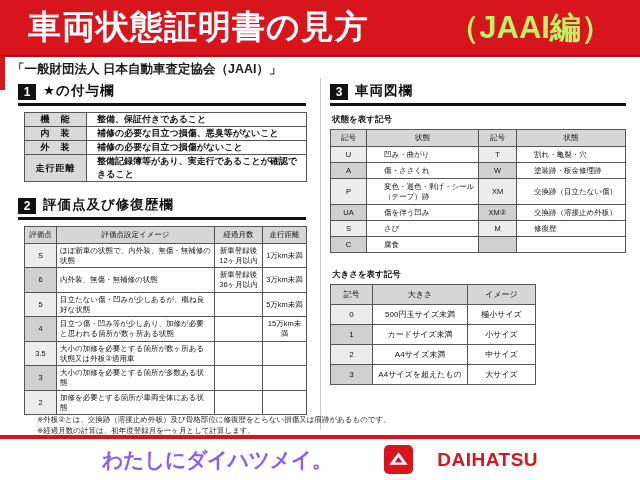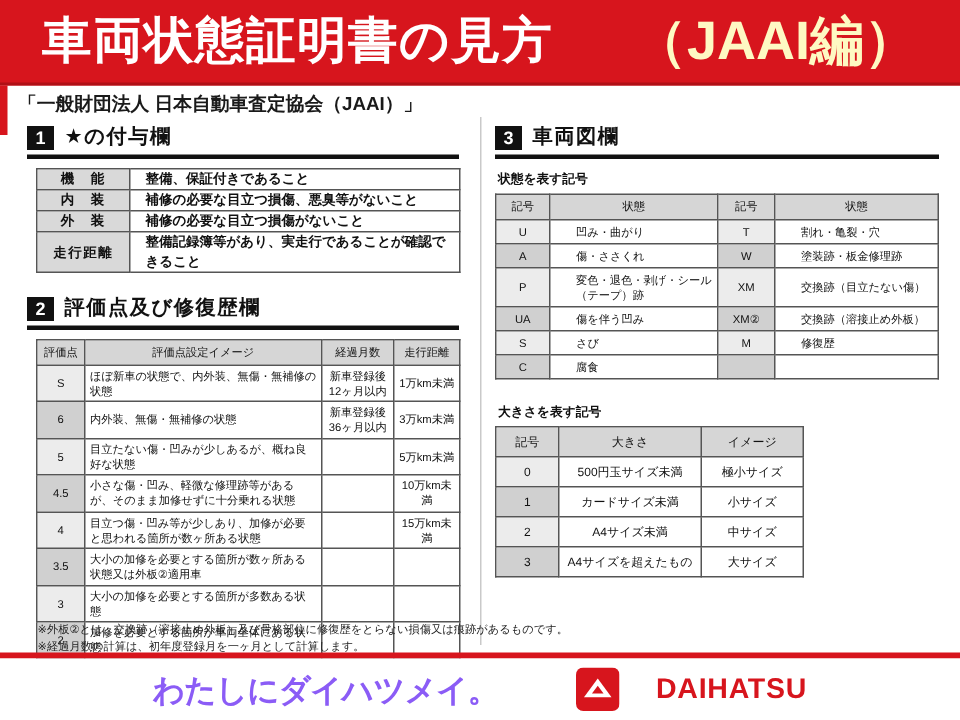--- a/index.html
+++ b/index.html
@@ -4,21 +4,21 @@
 <style>
   html,body{margin:0;padding:0;background:#fff;}
   .page{position:relative;width:640px;height:480px;background:#fff;overflow:hidden;
         font-family:"Liberation Sans","DejaVu Sans",sans-serif;color:#111;}
 
   
   .banner{position:absolute;left:0;top:0;width:640px;height:57px;background:#d7151d;
           border-bottom:2px solid #b01016;box-sizing:border-box;
           display:flex;align-items:center;justify-content:space-between;padding:16px 28px;}
   .banner .main-title{color:#fff;font-size:33px;font-weight:bold;letter-spacing:1px;white-space:nowrap;}
-  .banner .edition{color:#fef9c3;font-size:36px;font-weight:bold;white-space:nowrap;}
+  .banner .edition{color:#bef264;font-size:31px;font-weight:bold;white-space:nowrap;}
   .left-tab{position:absolute;left:0;top:57px;width:5px;height:33px;background:#d7151d;}
 
   .subtitle{position:absolute;left:12px;top:61px;font-size:12.5px;font-weight:bold;color:#1a1a1a;}
 
   
   .sec-head{display:flex;align-items:flex-end;border-bottom:3px solid #111;padding-bottom:3px;}
   .sec-num{background:#111;color:#fff;font-weight:bold;font-size:12px;
            width:18px;height:16px;display:flex;align-items:center;justify-content:center;flex:0 0 auto;}
   .sec-title{font-size:13.5px;font-weight:bold;margin-left:7px;letter-spacing:1px;white-space:nowrap;}
 
@@ -57,21 +57,21 @@
   .t3 tbody tr:nth-child(odd) .sym{background:#ececec;}
   .t3 tbody tr:nth-child(even) .sym{background:#d0d0d0;}
 
   .t4{width:205px;font-size:8px;margin-top:2px;}
   .t4 th{padding:4px 1px;}
   .t4 td{padding:4px 2px;text-align:center;}
   .t4 tbody tr:nth-child(odd) .sym{background:#ececec;}
   .t4 tbody tr:nth-child(even) .sym{background:#d0d0d0;}
 
   
-  .footnotes{position:absolute;left:25px;top:415px;font-size:7.5px;line-height:1.45;color:#222;}
+  .footnotes{position:absolute;left:37px;top:415px;font-size:7.5px;line-height:1.45;color:#222;}
   .footer-line{position:absolute;left:0;top:435px;width:640px;height:4px;background:#d7151d;}
   .footer{position:absolute;left:0;top:439px;width:640px;height:41px;background:#fff;
           display:flex;align-items:center;justify-content:center;gap:52px;}
   .slogan{font-size:21px;font-weight:bold;color:#8b5cf6;letter-spacing:-0.5px;white-space:nowrap;}
   .brand{display:flex;align-items:center;gap:24px;}
   .brand-text{font-size:19px;font-weight:bold;color:#d7151d;letter-spacing:0.5px;}
 </style>
 </head>
 <body>
 
@@ -155,26 +155,20 @@
       <td class="mi">3万km未満</td>
     </tr>
 
     <tr>
       <td class="pt">5</td>
       <td class="ds">目立たない傷・凹みが少しあるが、概ね良好な状態</td>
       <td class="mn"></td>
       <td class="mi">5万km未満</td>
     </tr>
 
-    <tr>
-      <td class="pt">4.5</td>
-      <td class="ds">小さな傷・凹み、軽微な修理跡等があるが、そのまま加修せずに十分乗れる状態</td>
-      <td class="mn"></td>
-      <td class="mi">10万km未満</td>
-    </tr>
 
     <tr>
       <td class="pt">4</td>
       <td class="ds">目立つ傷・凹み等が少しあり、加修が必要と思われる箇所が数ヶ所ある状態</td>
       <td class="mn"></td>
       <td class="mi">15万km未満</td>
     </tr>
 
     <tr>
       <td class="pt">3.5</td>

